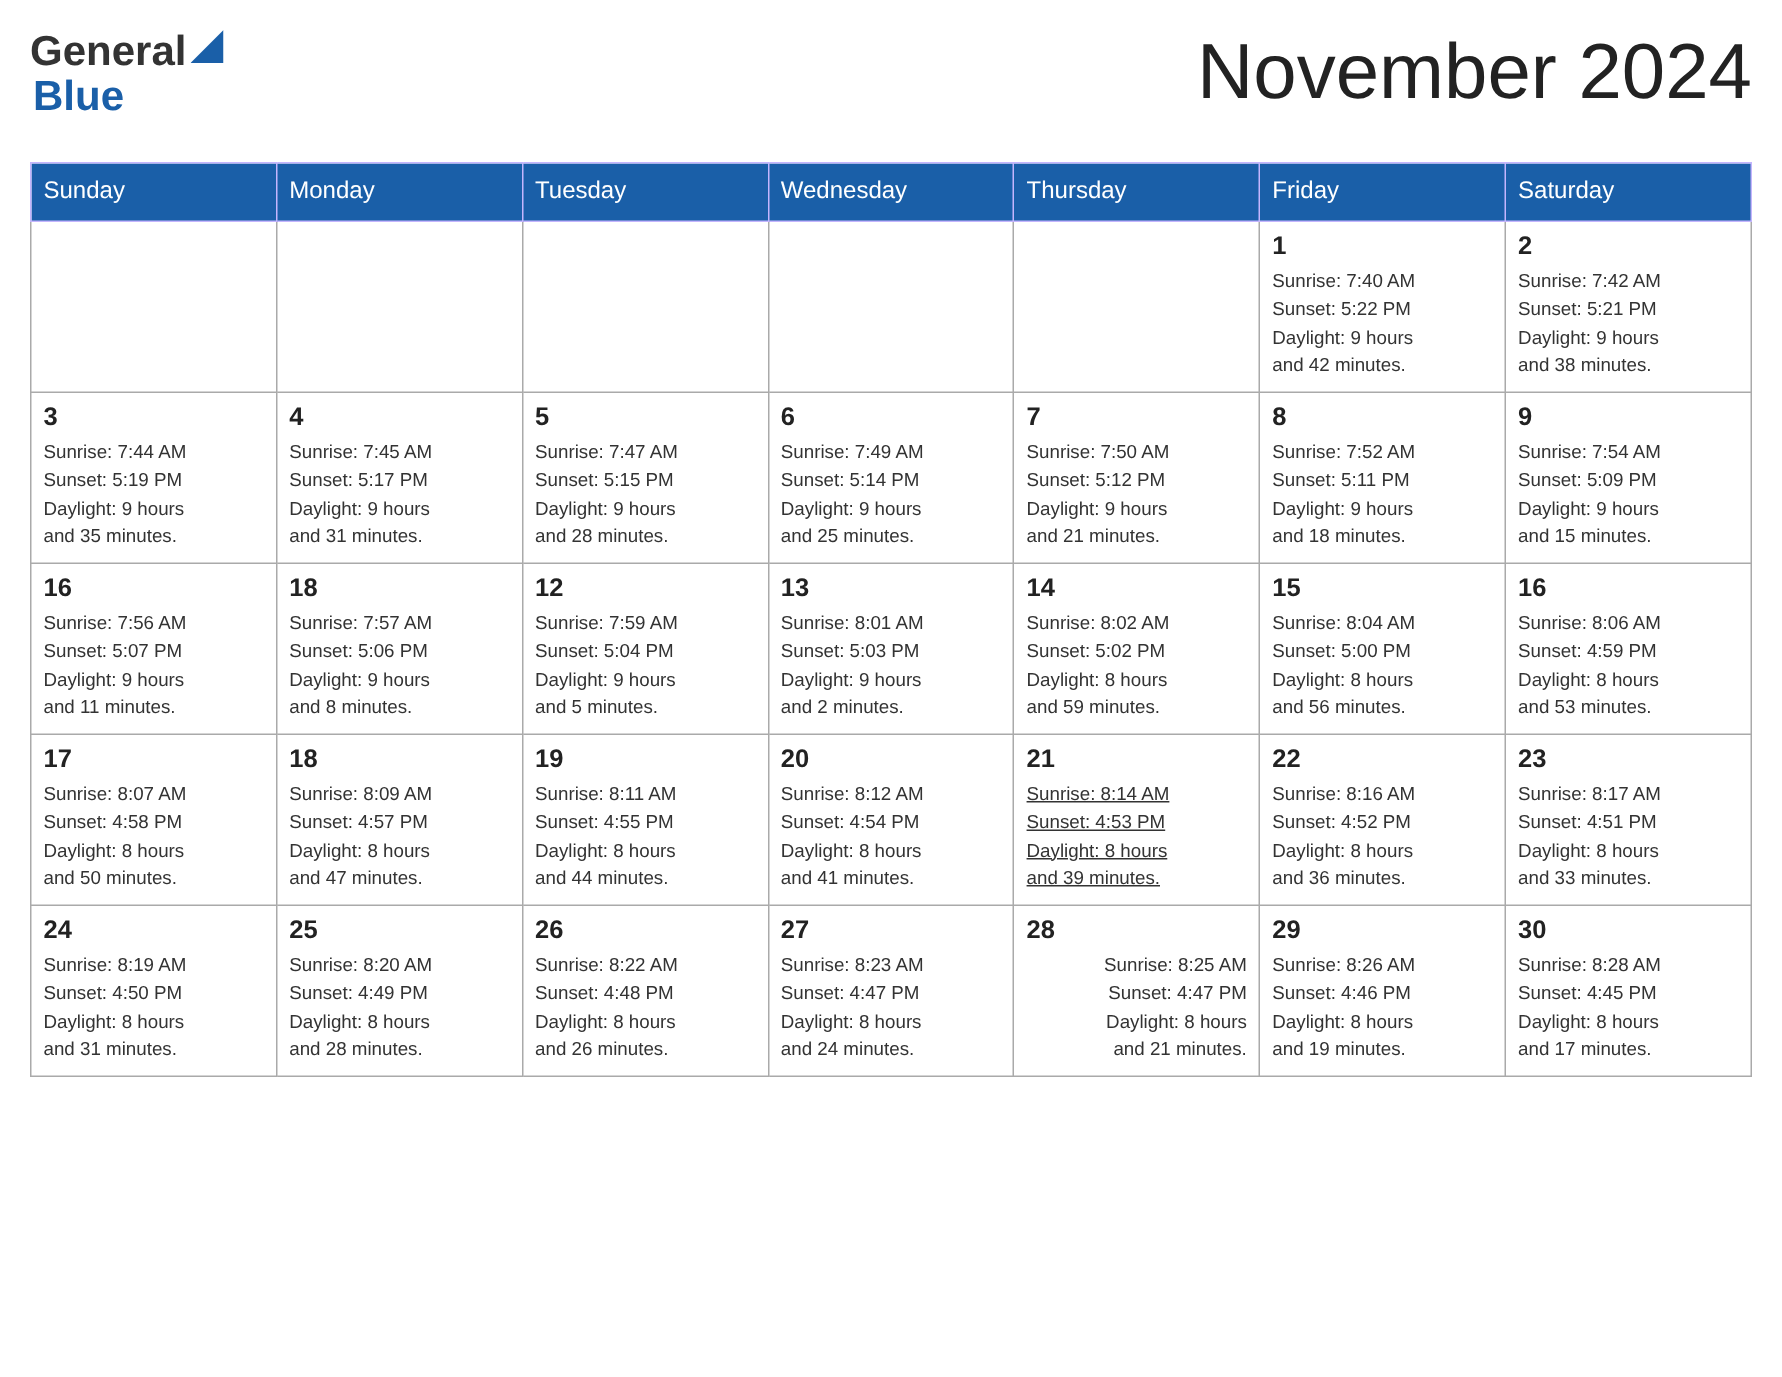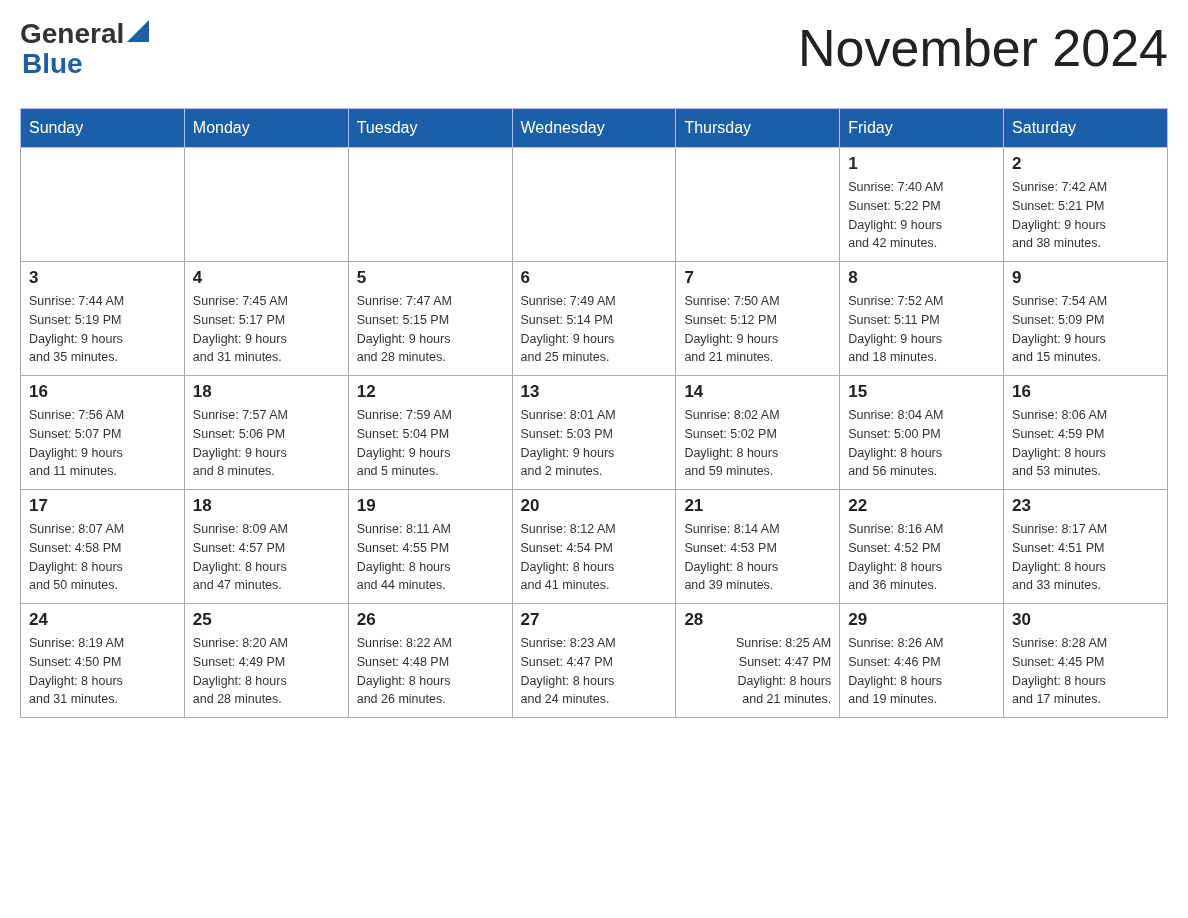--- a/index.html
+++ b/index.html
@@ -272,21 +272,21 @@
         </td>
         <td>
           <span class="day-number">20</span>
           <div class="day-info" style="white-space: pre-line;">Sunrise: 8:12 AM
 Sunset: 4:54 PM
 Daylight: 8 hours
 and 41 minutes.</div>
         </td>
         <td>
           <span class="day-number">21</span>
-          <div class="day-info" style="white-space: pre-line;">Sunrise: 8:14 AM
+          <div class="day-info" style="white-space: pre-line; text-decoration: underline;">Sunrise: 8:14 AM
 Sunset: 4:53 PM
 Daylight: 8 hours
 and 39 minutes.</div>
         </td>
         <td>
           <span class="day-number">22</span>
           <div class="day-info" style="white-space: pre-line;">Sunrise: 8:16 AM
 Sunset: 4:52 PM
 Daylight: 8 hours
 and 36 minutes.</div>

